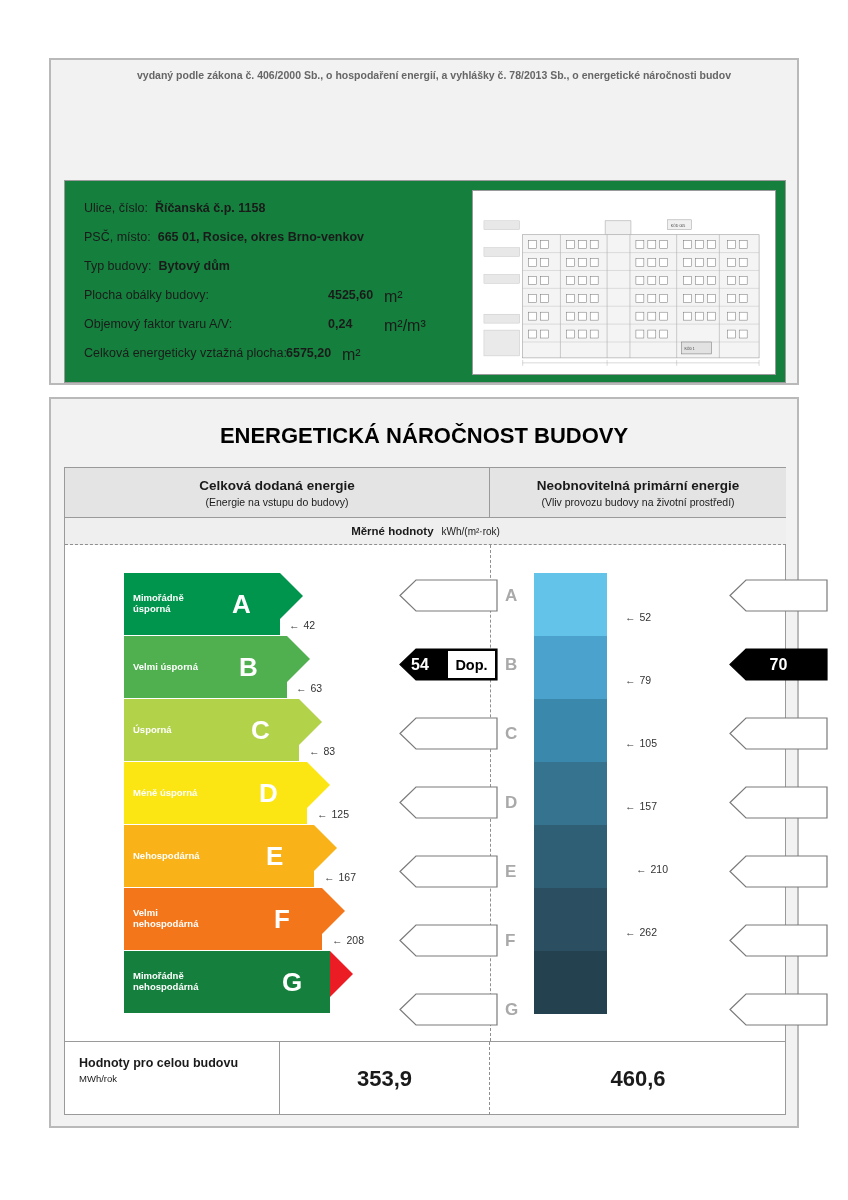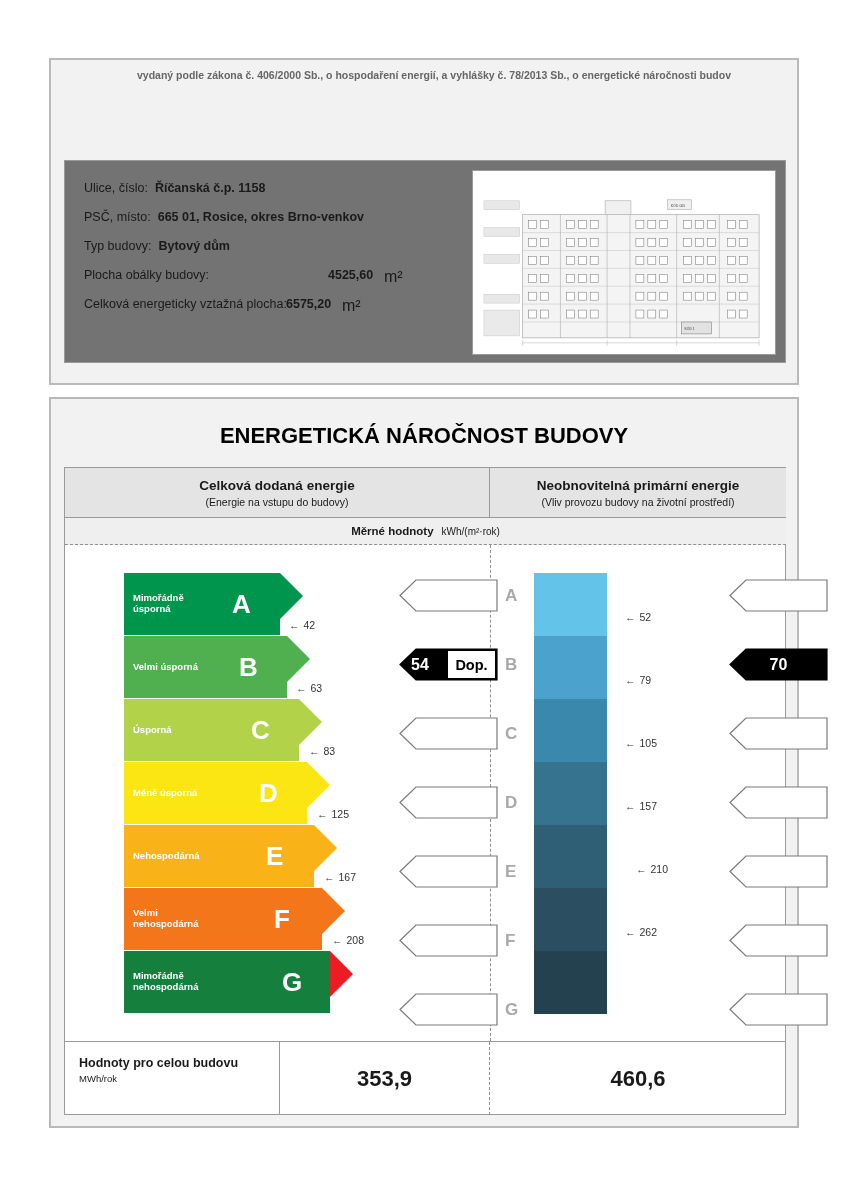--- a/index.html
+++ b/index.html
@@ -35,23 +35,23 @@
     text-align: center;
     font-size: 10.5px;
     color: #666;
     margin-top: 9px;
     font-weight: bold;
     margin-left: 20px;
   }
 
   #identification-body {
     position: absolute;
-    left: 13px; top: 100px; width: 722px; height: 203px;
+    left: 13px; top: 120px; width: 722px; height: 203px;
     border: 1px solid #9a9a9a;
-    background: #737373;
+    background: #15803d;
     display: flex;
   }
   .ident-left {
     width: 400px;
     padding: 20px 0 0 19px;
   }
   .ident-row {
     display: flex;
     align-items: baseline;
     font-size: 12.5px;
@@ -233,20 +233,25 @@
         <span class="ident-label">Typ budovy:</span>
         <span class="ident-value">Bytový dům</span>
       </div>
 
       <div class="ident-row num">
         <span class="ident-label">Plocha obálky budovy:</span>
         <span class="ident-value">4525,60</span>
         <span class="ident-unit">m²</span>
       </div>
 
+      <div class="ident-row num">
+        <span class="ident-label">Objemový faktor tvaru A/V:</span>
+        <span class="ident-value">0,24</span>
+        <span class="ident-unit">m²/m³</span>
+      </div>
 
       <div class="ident-row num wide">
         <span class="ident-label">Celková energeticky vztažná plocha:</span>
         <span class="ident-value">6575,20</span>
         <span class="ident-unit">m²</span>
       </div>
     </div>
 
     <div class="ident-right">
       <div class="thumb-caption">BD ROSICE - POHLED ZÁPADNÍ</div>

